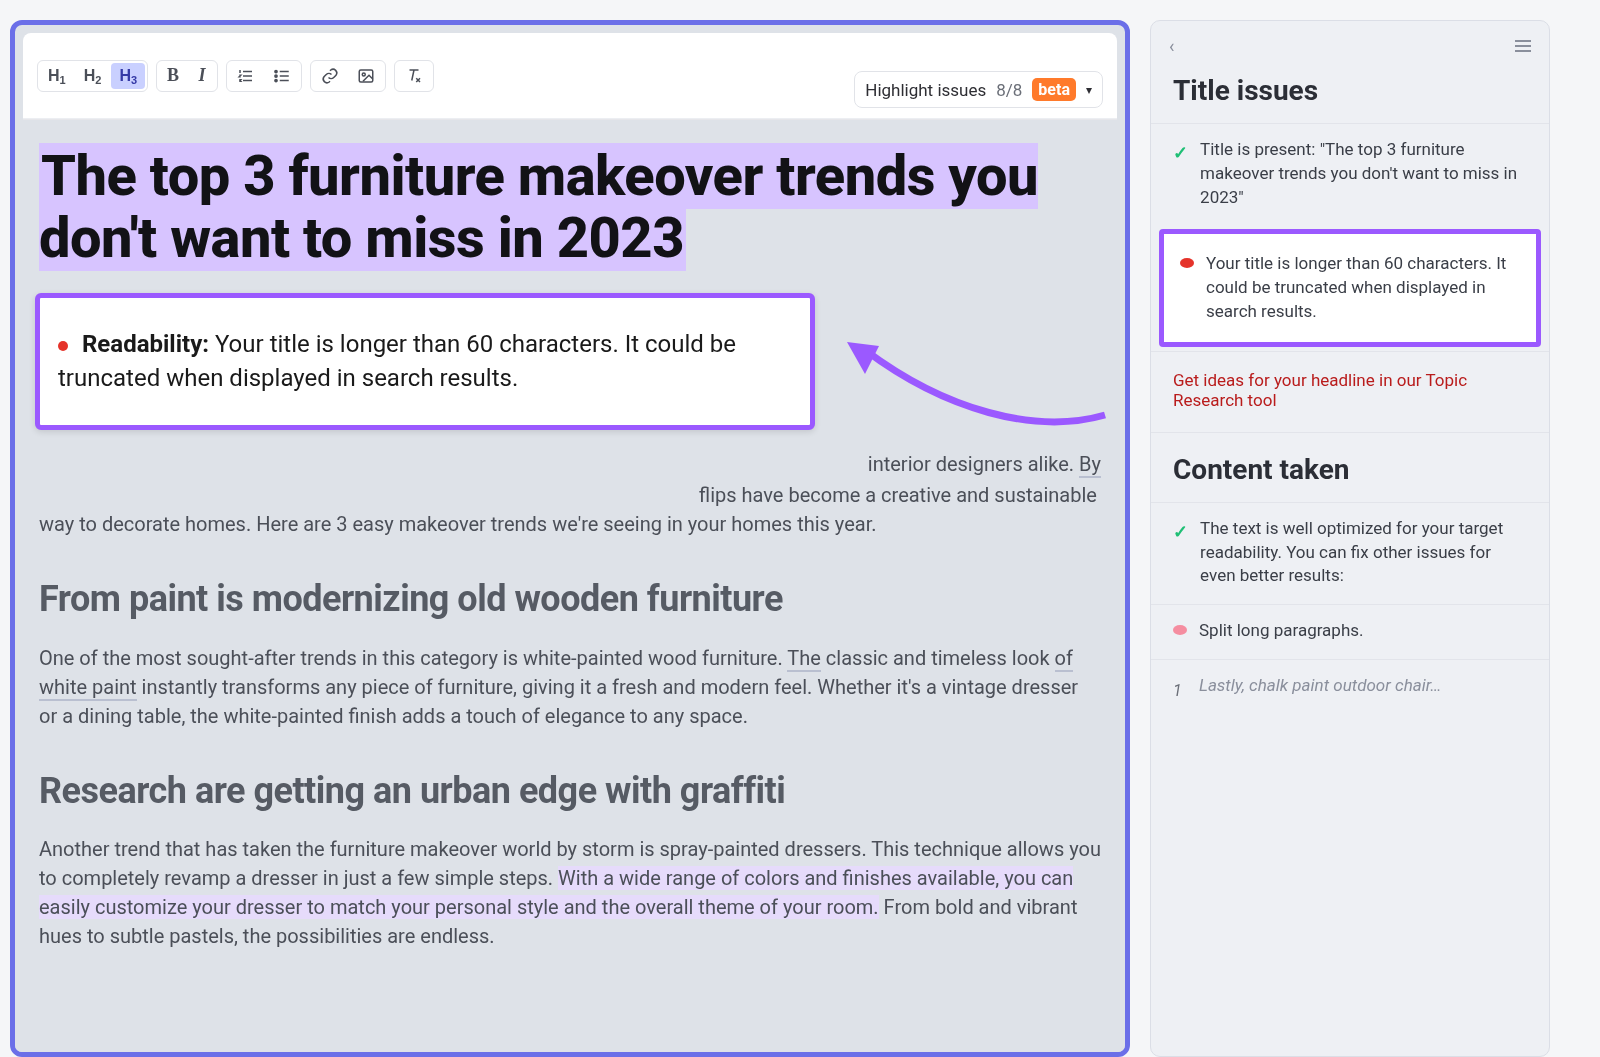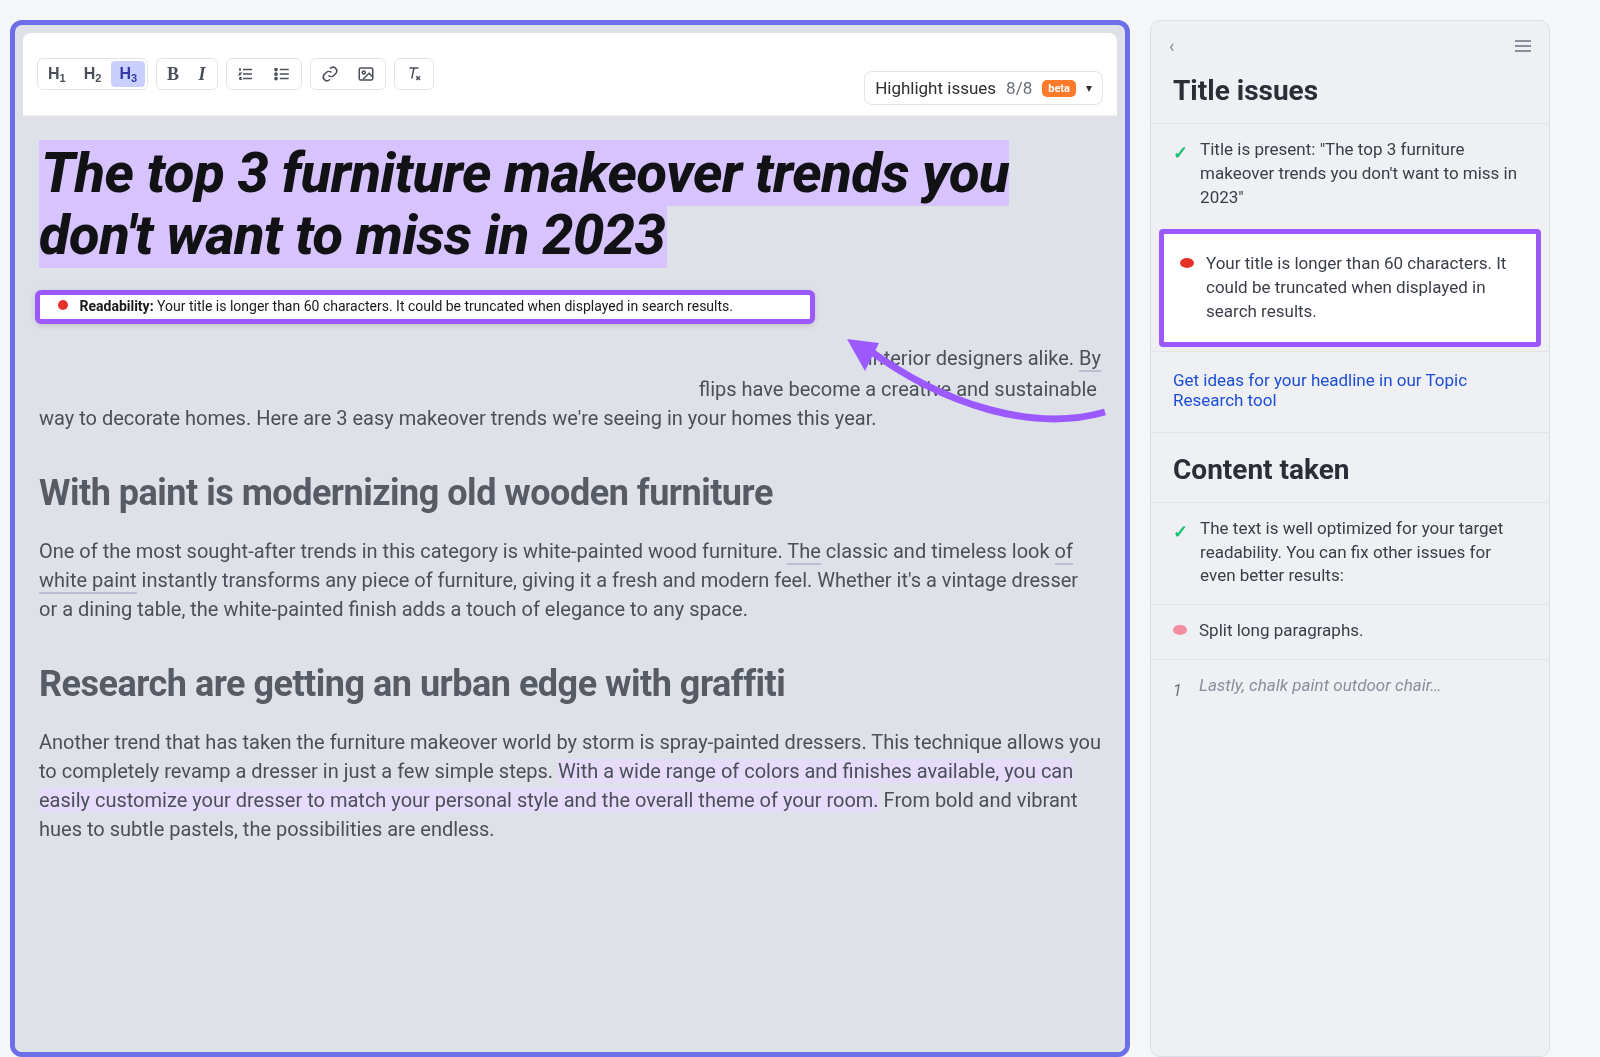--- a/index.html
+++ b/index.html
@@ -80,21 +80,21 @@
     border-radius: 8px;
     padding: 6px 10px;
     font-size: 17px;
     color: #2e2e33;
     margin-top: 28px;
   }
   .hi-count { color: #6b6f78; }
   .beta-badge {
     background: #ff7a2b;
     color: #fff;
-    font-size: 11px;
+    font-size: 16px;
     font-weight: 700;
     padding: 2px 6px;
     border-radius: 5px;
   }
   .chev { font-size: 12px; }
 
   
   .doc-body {
     padding: 12px 24px 30px 24px;
     background: #dee2e8;
@@ -104,43 +104,42 @@
     line-height: 1.45;
     color: #4b4f58;
   }
   .doc-title {
     font-size: 56px;
     font-weight: 800;
     line-height: 1.1;
     color: #121216;
     margin: 14px 0 30px 0;
     letter-spacing: -0.5px;
-    font-style: italic;
   }
   .doc-title > span { background: #d7c4ff; padding: 0px 2px;}
   h2.section {
     font-size: 36px;
     font-weight: 700;
     color: #565b64;
     margin: 34px 0 18px 0;
     letter-spacing: -0.5px;
   }
   p { margin: 0 0 16px 0; }
   .uline { border-bottom: 2px solid #b9bfd0; }
   .hl    { background: #e6dbfb; text-align: center; }
 
   
   .callout {
     position: relative;
     background: #fff;
     border: 5px solid #9b59ff;
     border-radius: 6px;
-    padding: 2px 18px;
+    padding: 30px 18px;
     max-width: 780px;
-    font-size: 14px;
+    font-size: 24px;
     color: #1a1a1a;
     margin: -6px 0 20px -4px;
     box-shadow: 0 2px 6px rgba(0,0,0,.12);
     line-height: 1.4;
   }
   .callout .dot {
     width: 10px; height: 10px; border-radius: 50%;
     background: #e5332a; display: inline-block;
     margin-right: 8px; position: relative; top: -1px;
   }
@@ -203,21 +202,21 @@
   }
   .bullet.check { color: #1fbf75; font-weight: 800; font-size: 18px; line-height: 1; }
   .bullet.red   { width: 10px; height: 10px; border-radius: 50%; background: #e5332a; }
   .bullet.pink  { width: 10px; height: 10px; border-radius: 50%; background: #f58da0; }
   .bullet.num   { color: #6b6f78; font-size: 16px; }
   .sb-link {
     padding: 18px 22px 22px 22px;
     font-size: 17px;
     border-top: 1px solid #e2e4ea;
   }
-  .sb-link a { color: #1d4ed8; text-decoration: none; }
+  .sb-link a { color: #b91c1c; text-decoration: none; }
   .sb-item.muted { color: #8a8f9c; font-style: italic; }
 
   svg.icon { width: 18px; height: 18px; stroke: #4b4f58; stroke-width: 2; fill: none; }
 </style>
 </head>
 <body>
 
 <div class="editor-wrap">
   <div class="editor-inner">
     <div class="toolbar">
@@ -298,21 +297,21 @@
     <p style="text-align:right; max-width: 100%;">
       <span>interior designers alike.</span>
       <span class="uline">By</span>
     </p>
     <p style="margin-top:-14px;">
       <span style="visibility:hidden;">xxxxxxxxxxxxxxxxxxxxxxxxxxxxxxxxxxxxxxxxxxxxxxxxxxxxxxxxxxxxxxxxxx</span>
       <span>flips have become a creative and sustainable way to decorate homes.</span>
       <span>Here are 3 easy makeover trends we're seeing in your homes this year.</span>
     </p>
 
-    <h2 class="section">With paint is modernizing old wooden furniture</h2>
+    <h2 class="section">From paint is modernizing old wooden furniture</h2>
     <p>
       <span>One of the most sought-after trends in this category is white-painted wood furniture.</span>
       <span class="uline">The</span>
       <span>classic and timeless look</span>
       <span class="uline">of white paint</span>
       <span>instantly transforms any piece of furniture, giving it a fresh and modern feel. Whether it's a vintage dresser or a dining table, the white-painted finish adds a touch of elegance to any space.</span>
     </p>
 
     <h2 class="section">Research are getting an urban edge with graffiti</h2>
     <p>

